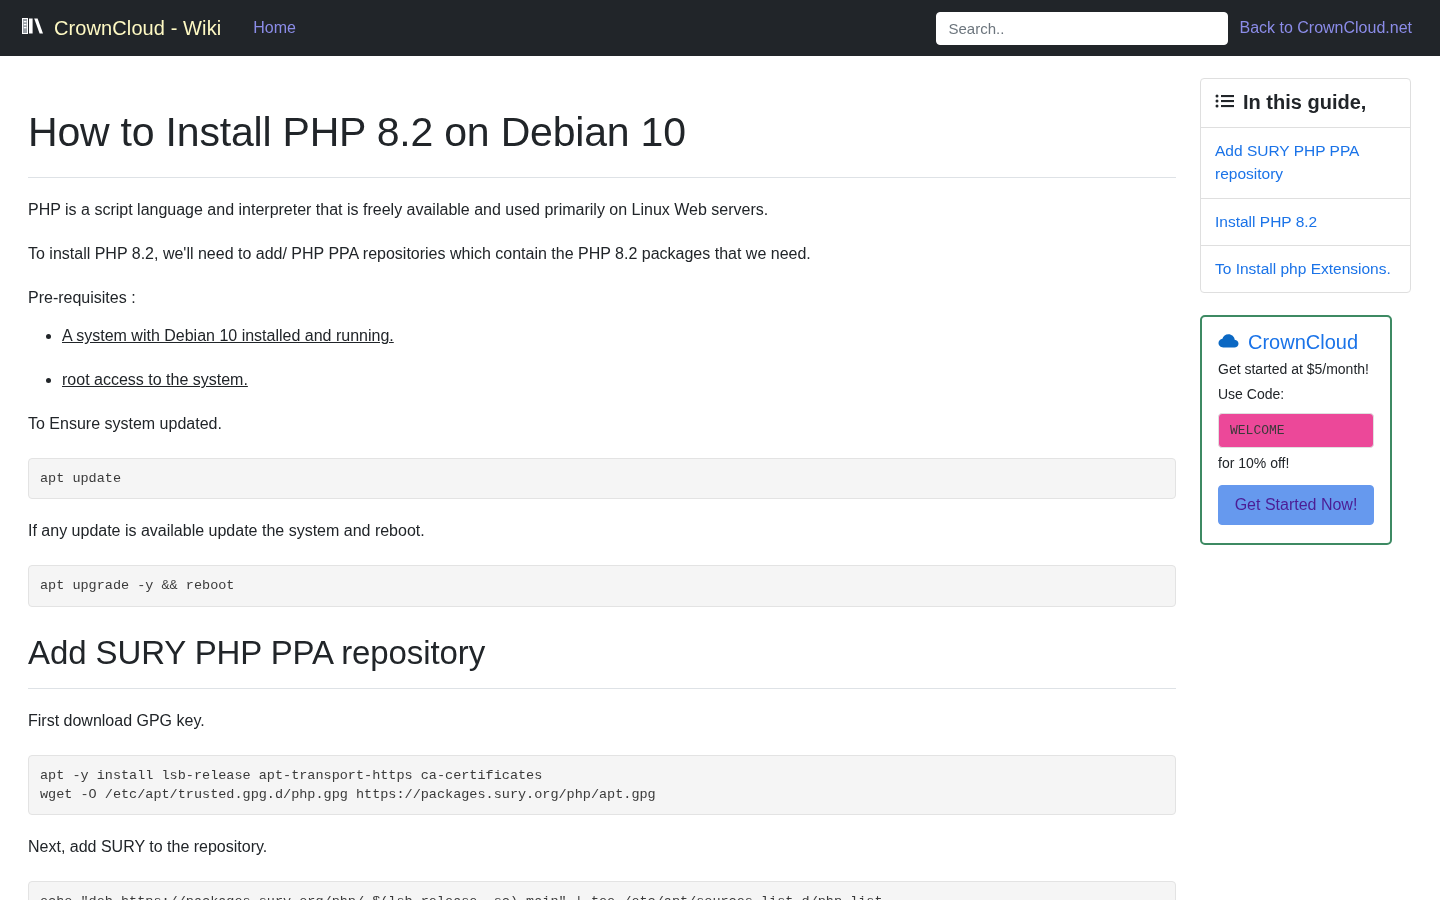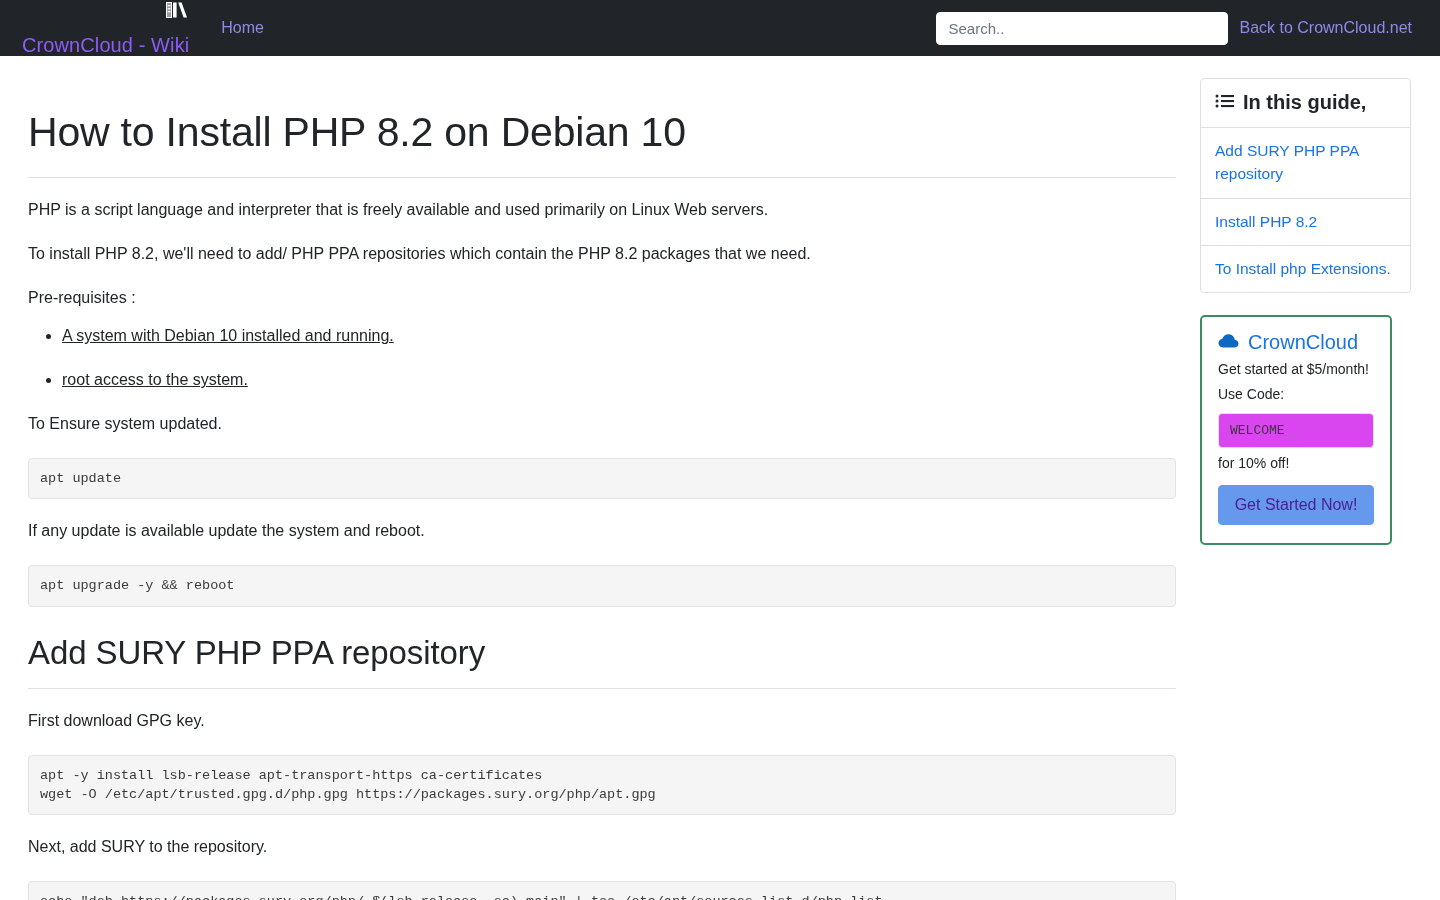--- a/index.html
+++ b/index.html
@@ -19,28 +19,27 @@
   .navbar {
     height: 56px;
     background: #212529;
     display: flex;
     align-items: center;
     padding: 0 28px 0 22px;
     width: 1440px;
   }
   .brand {
     display: flex;
-    align-items: flex-end;
+    align-items: center;
     gap: 9px;
-    color: #8b5cf6;
+    color: #fef9c3;
     font-size: 20px;
     letter-spacing: 0.1px;
     text-decoration: none;
     white-space: nowrap;
-    flex-direction: column;
   }
   .brand-icon { display: block; }
   .nav-links {
     display: flex;
     align-items: center;
     margin-left: 26px;
   }
   .nav-link {
     color: #8b8ce8;
     font-size: 16px;
@@ -190,21 +189,21 @@
     margin-bottom: 4px;
   }
   .promo-line {
     font-size: 14px;
     line-height: 1.28;
     color: #212529;
     margin: 7px 0 0 0;
   }
   .promo-code-box {
     margin: 9px 0 0 0;
-    background: #d946ef;
+    background: #ec4899;
     border: 1px solid #e0e0e0;
     border-radius: 4px;
     padding: 9px 11px;
     font-family: "Liberation Mono", monospace;
     font-size: 13px;
     color: #3a3a3a;
   }
   .promo-btn {
     display: block;
     width: 100%;

